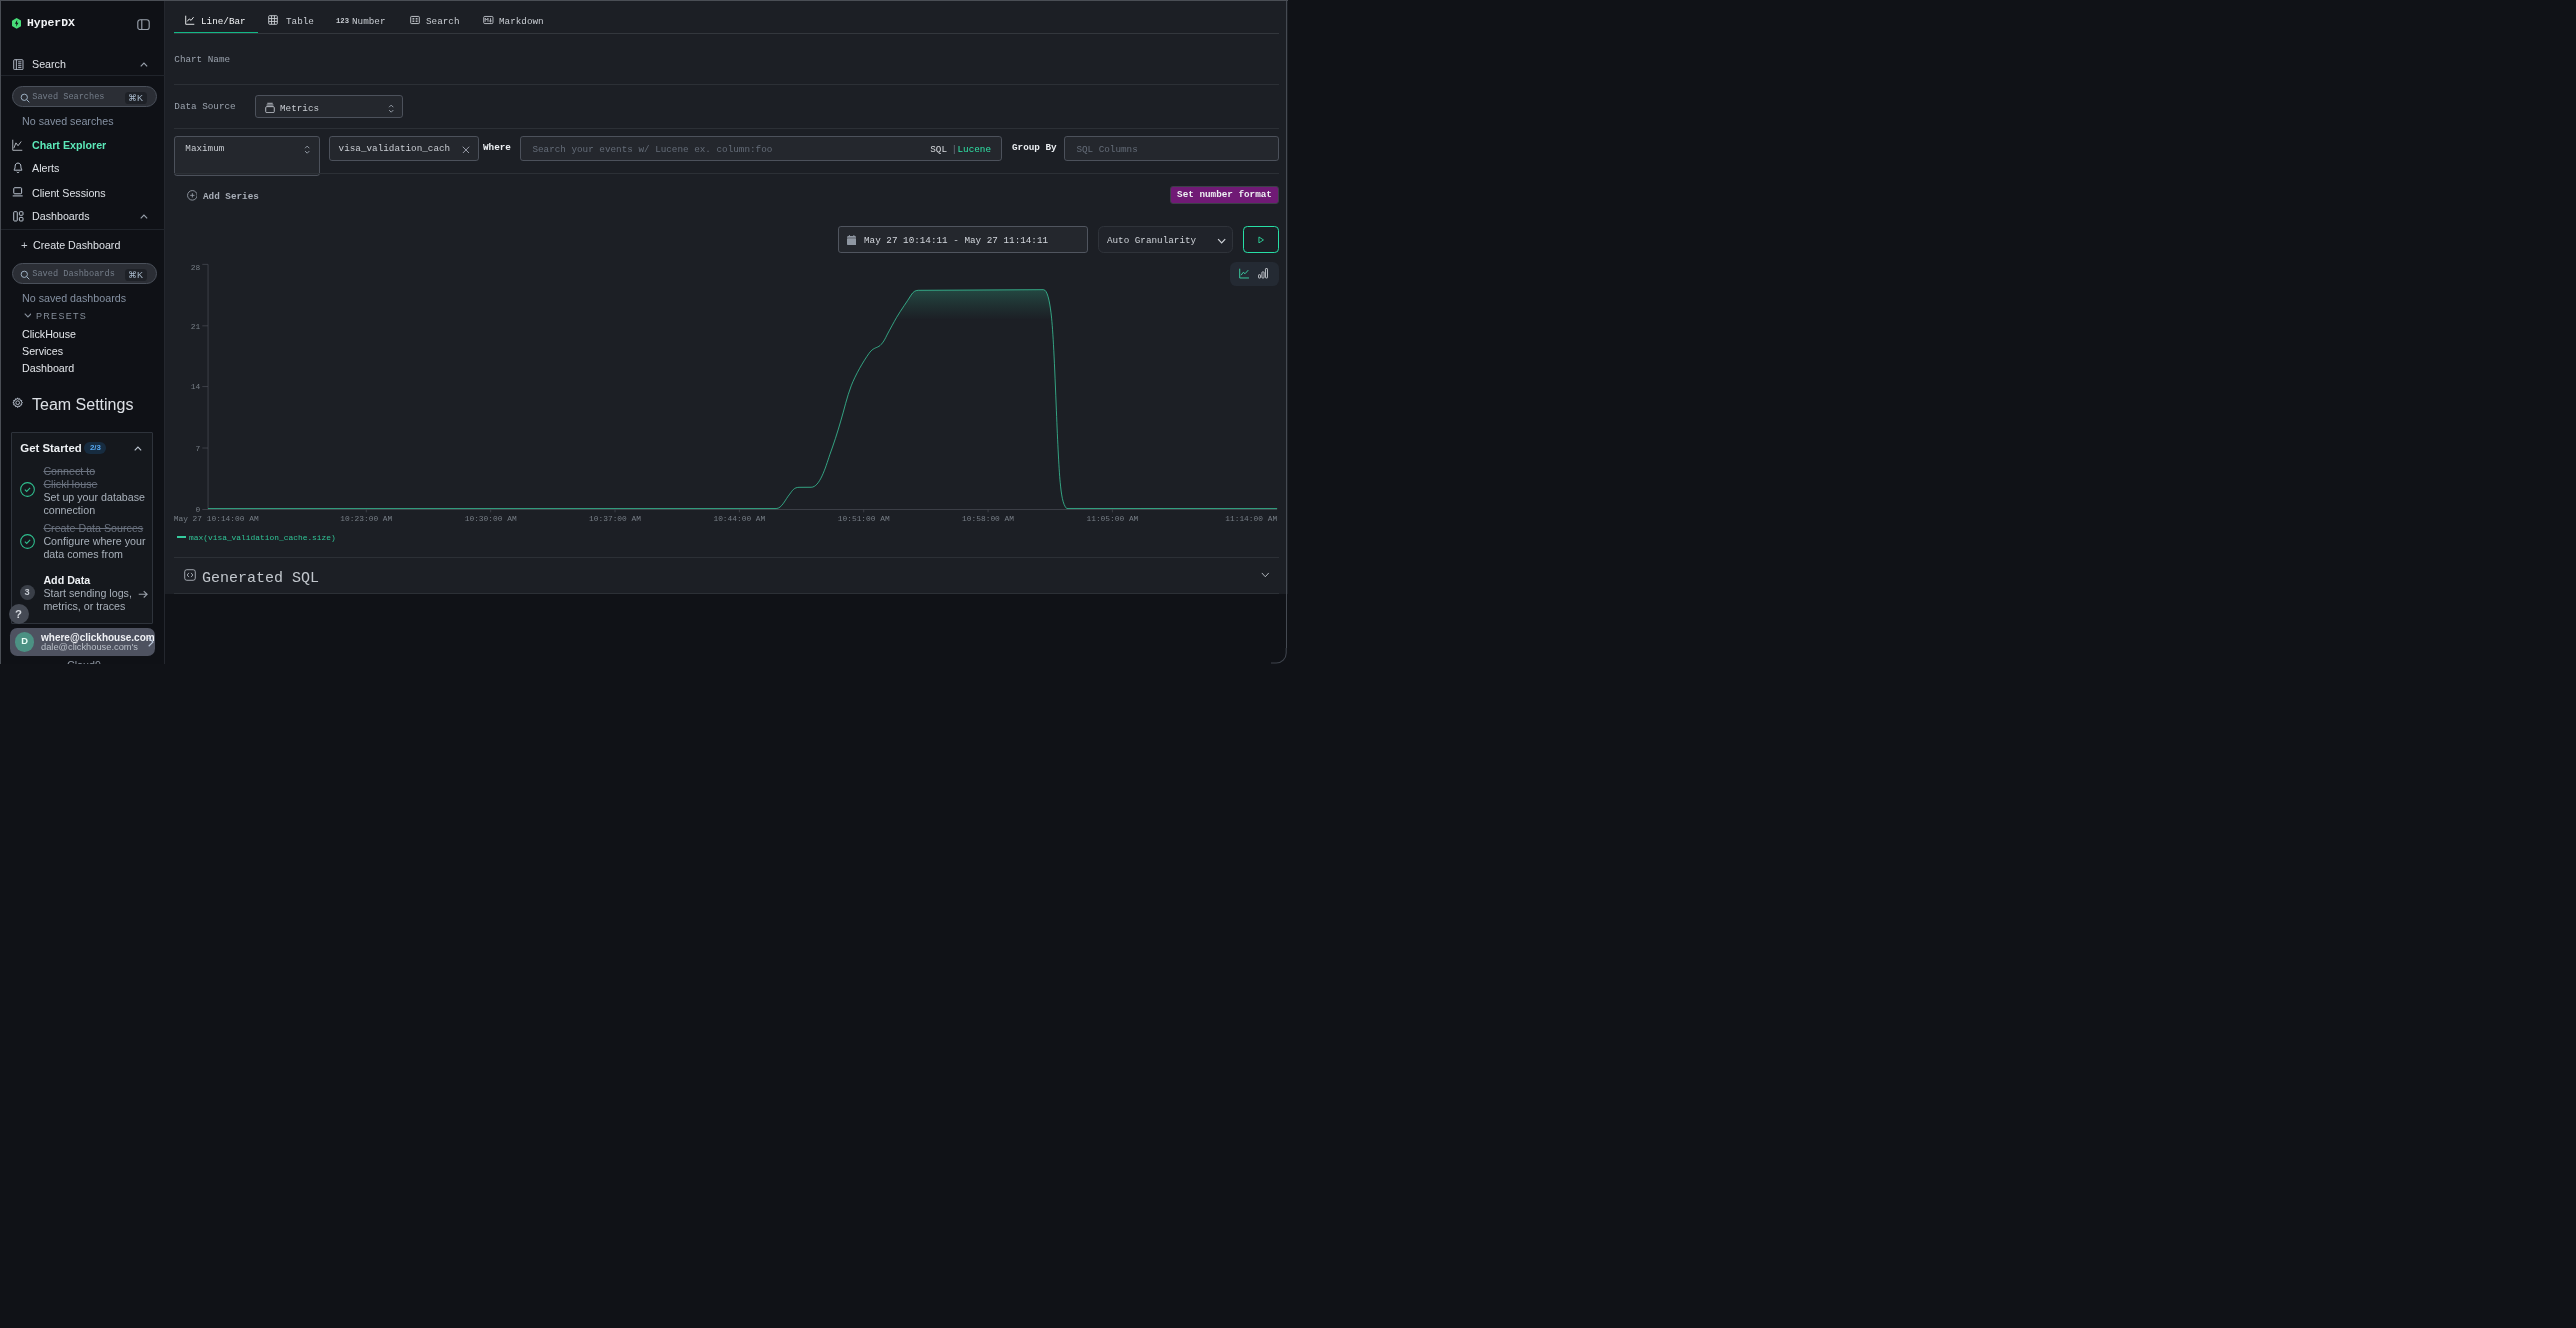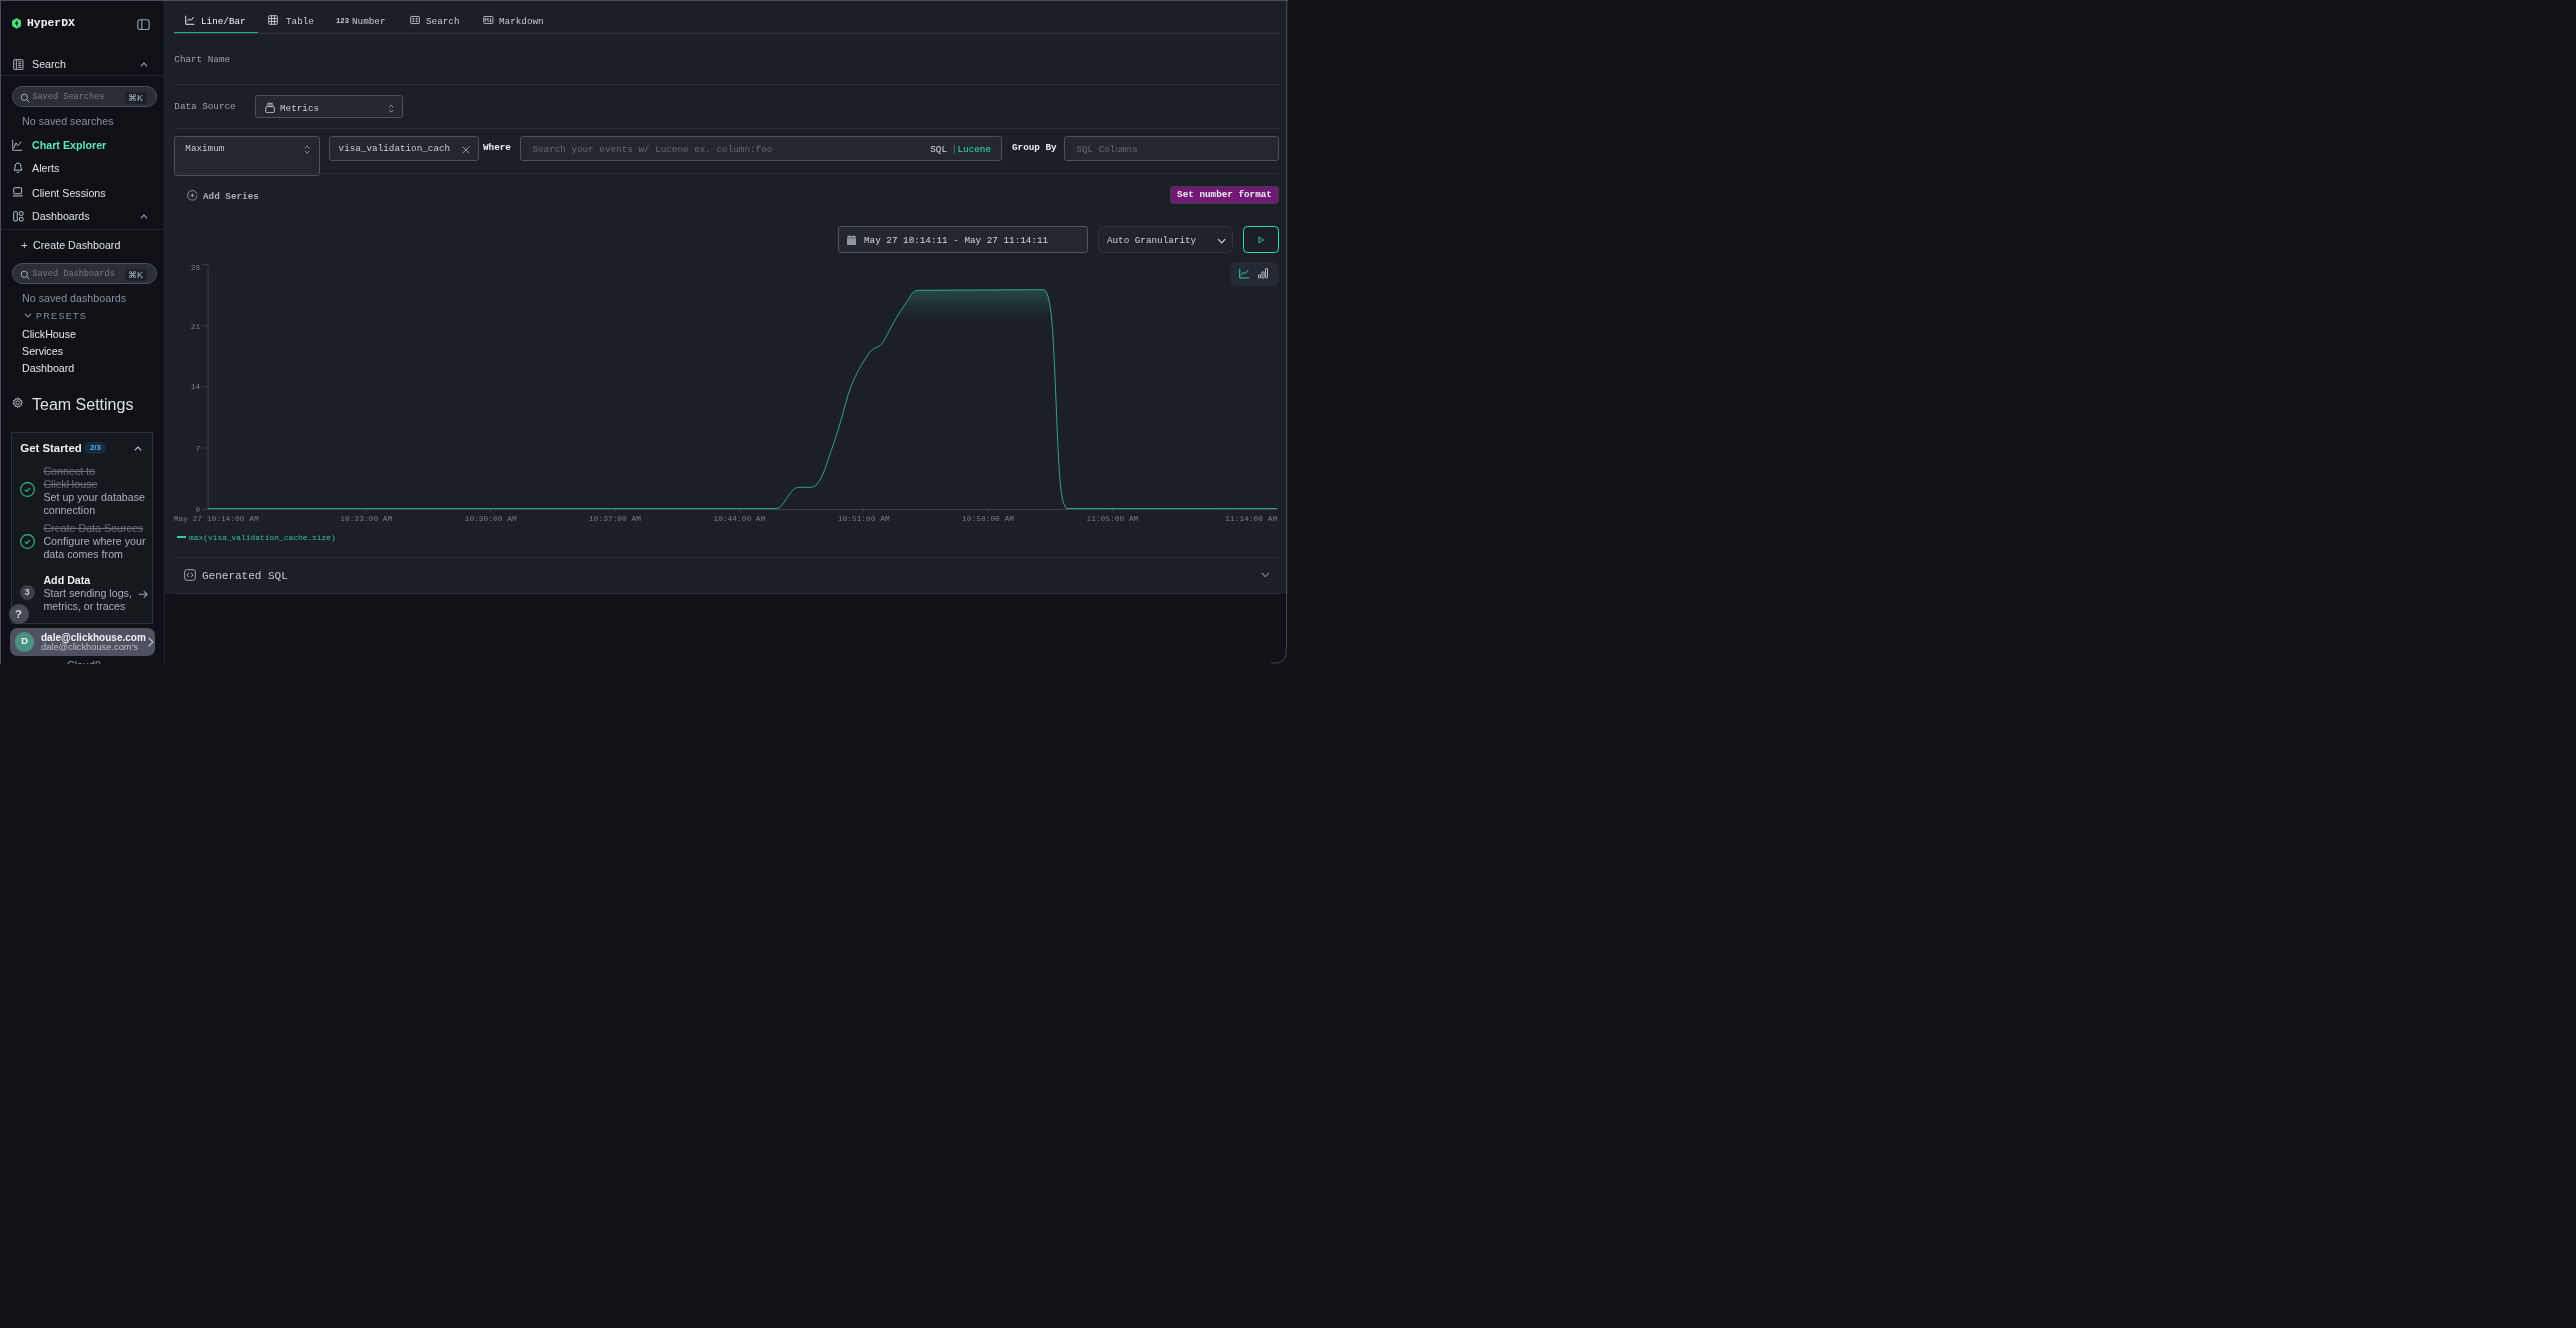--- a/index.html
+++ b/index.html
@@ -157,21 +157,21 @@
     </div>
     <svg class="abs" style="left:126px;top:157px" width="10" height="8.6" viewBox="0 0 14 12" fill="none" stroke="#9aa1ab" stroke-width="1.5">
       <path d="M1 6 H12.5 M8 1.5 L12.8 6 L8 10.5"></path>
     </svg>
   </div>
 
   <div class="abs sans" style="left:8.6px;top:604px;width:20px;height:20px;border-radius:50%;background:#454a54;color:#d4d8de;font-size:11.4px;font-weight:bold;text-align:center;line-height:20px">?</div>
 
   <div class="abs" style="left:10px;top:628px;width:145px;height:28px;border-radius:7.2px;background:#4e5260">
     <div class="abs sans" style="left:5px;top:4.3px;width:19.3px;height:19.3px;border-radius:50%;background:#4c9183;color:#eafff7;font-size:9.3px;font-weight:bold;text-align:center;line-height:19.3px">D</div>
-    <div class="abs sans" style="left:31px;top:3.6px;font-size:10px;font-weight:bold;color:#f0f2f5">dale@clickhouse.com</div>
+    <div class="abs sans" style="left:31px;top:3.6px;font-size:10px;font-weight:bold;color:#f0f2f5">where@clickhouse.com</div>
     <div class="abs sans" style="left:31px;top:14.3px;font-size:9.3px;color:#b9bfc8">dale@clickhouse.com's</div>
     <svg class="abs" style="left:138px;top:8.6px" width="5.7" height="10" viewBox="0 0 8 14" fill="none" stroke="#bcc8da" stroke-width="1.6">
         <path d="M1 1 L7 7 L1 13"></path>
       </svg>
   </div>
   <div class="abs sans" style="left:67px;top:659px;font-size:10.7px;color:#8f97a2">Cloud9</div>
 </div>
 
 <div id="main">
 
@@ -325,21 +325,21 @@
 
   <div class="abs" style="left:11.8px;top:536px;width:9.3px;height:1.8px;background:#35cb9e"></div>
   <div class="abs" style="left:24px;top:533px;font-size:7.9px;color:#30c496">max(visa_validation_cache.size)</div>
 
   <div class="abs" style="left:8.6px;right:8.6px;top:557px;height:0.7px;background:#2c3036"></div>
 
   <svg class="abs" style="left:18.6px;top:569px" width="12" height="12" viewBox="0 0 17 17" fill="none" stroke="#b9bec6" stroke-width="1.2">
     <rect x="1" y="1" width="15" height="15" rx="3"></rect>
     <path d="M7 5.5 L4.5 8.5 L7 11.5 M10 5.5 L12.5 8.5 L10 11.5"></path>
   </svg>
-  <div class="abs" style="left:37px;top:570px;font-size:11px;color:#c2c7cd">Generated SQL</div>
+  <div class="abs" style="left:37px;top:570px;font-size:15px;color:#c2c7cd">Generated SQL</div>
   <svg class="abs" style="left:1096px;top:572px" width="8.6" height="5.7" viewBox="0 0 13 9" fill="none" stroke="#b9bec6" stroke-width="1.5">
       <path d="M1 1.5 L6.5 7.5 L12 1.5"></path>
     </svg>
   <div class="abs" style="left:8.6px;right:8.6px;top:593px;height:0.7px;background:#2c3036"></div>
 
   <div class="abs" style="left:0;right:0;top:594px;height:70px;background:#101217"></div>
   <div class="abs" style="left:1121px;top:0;width:1.1px;height:648px;background:#454a52"></div>
   <svg class="abs" style="left:1106px;top:648px" width="16.5" height="16.5" viewBox="0 0 23 23" fill="none">
     <path d="M21.2 0 V7 A14 14 0 0 1 7.2 21 H0" stroke="#3e434c" stroke-width="1.5"></path>
   </svg>

